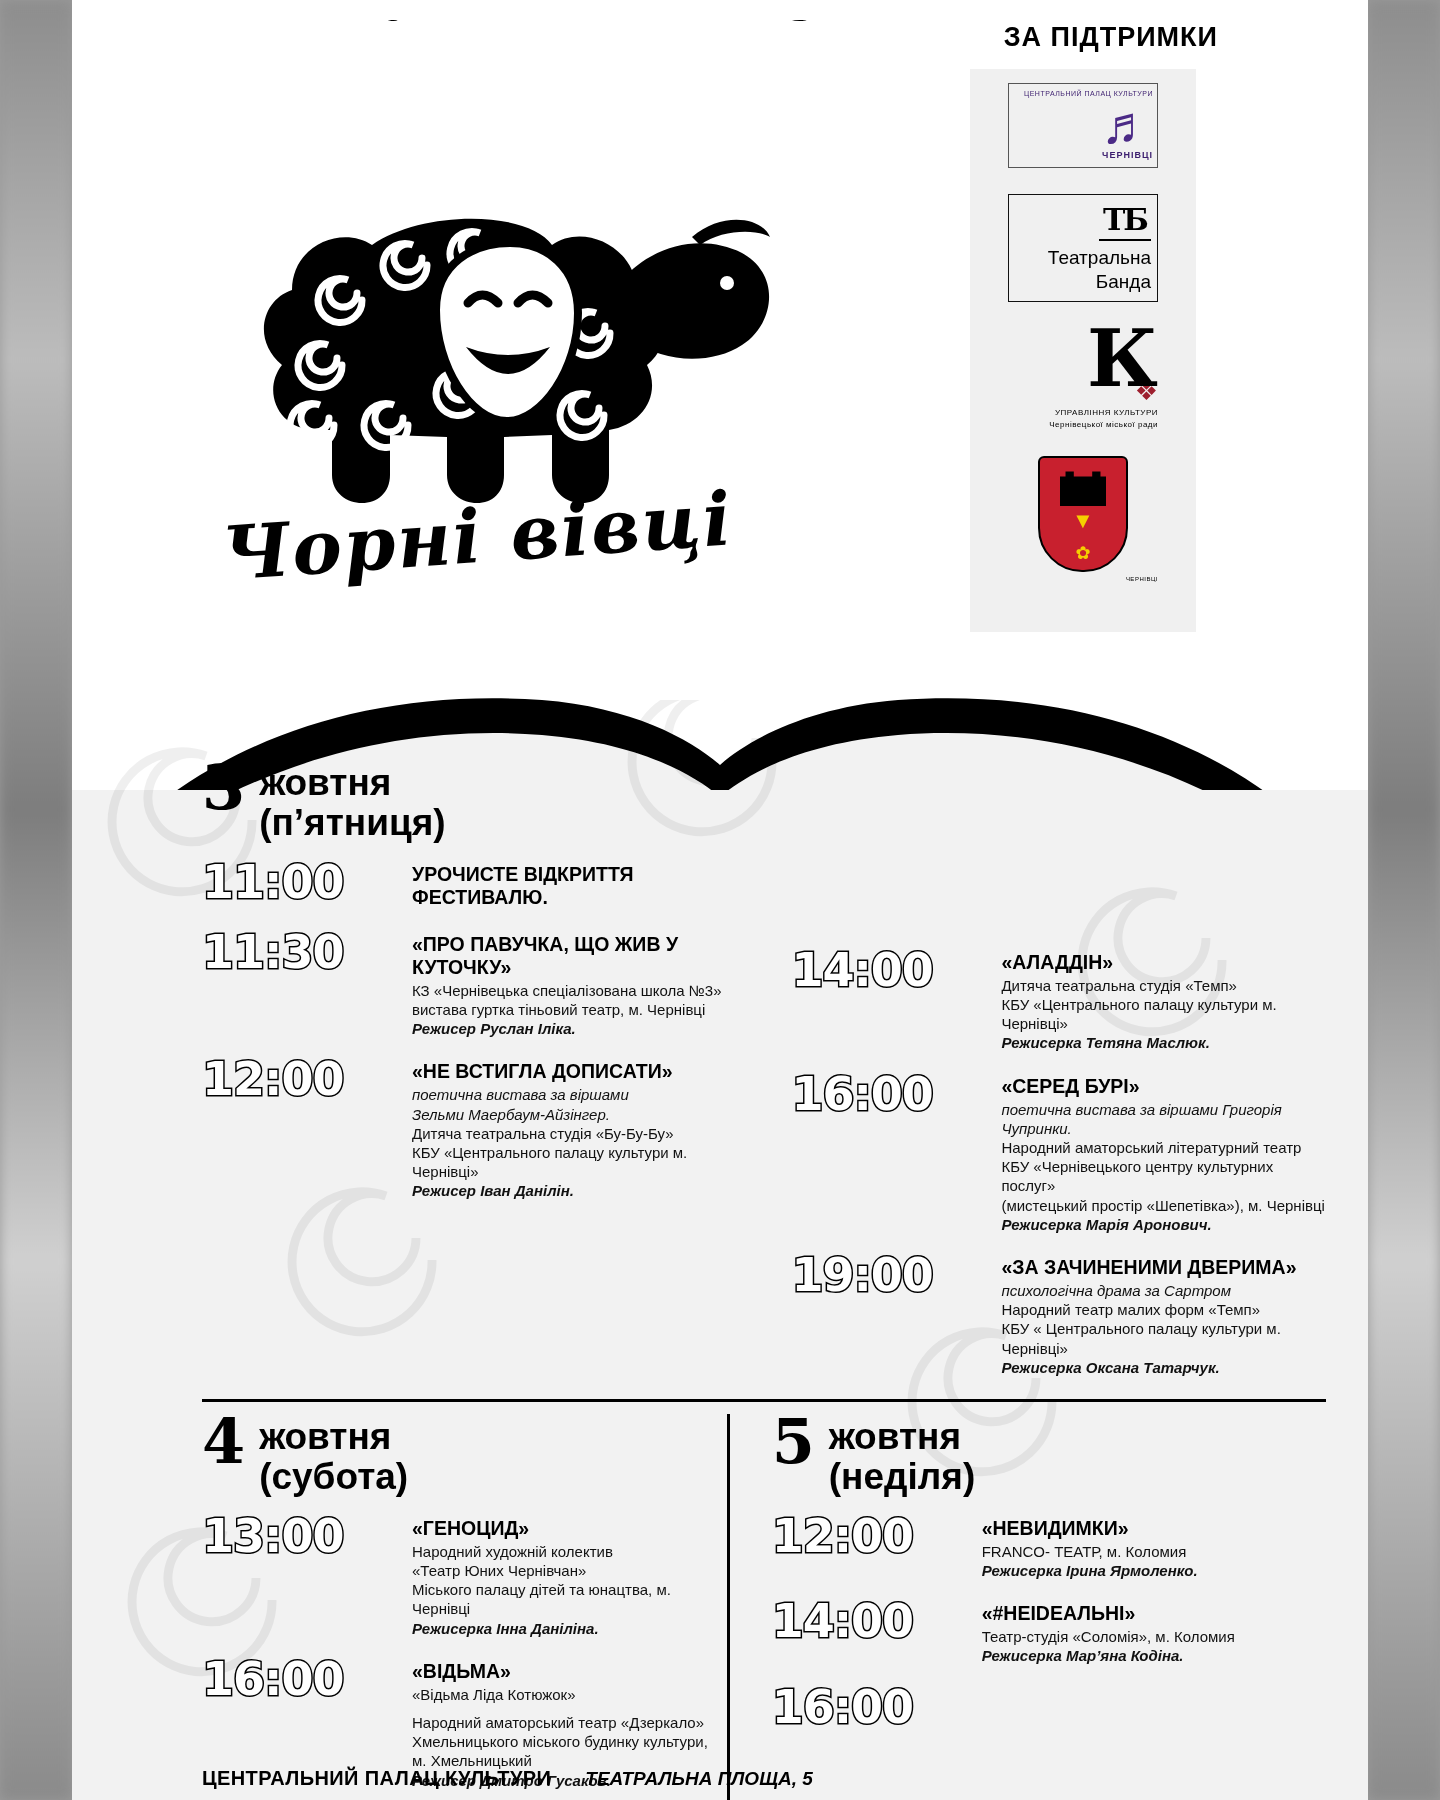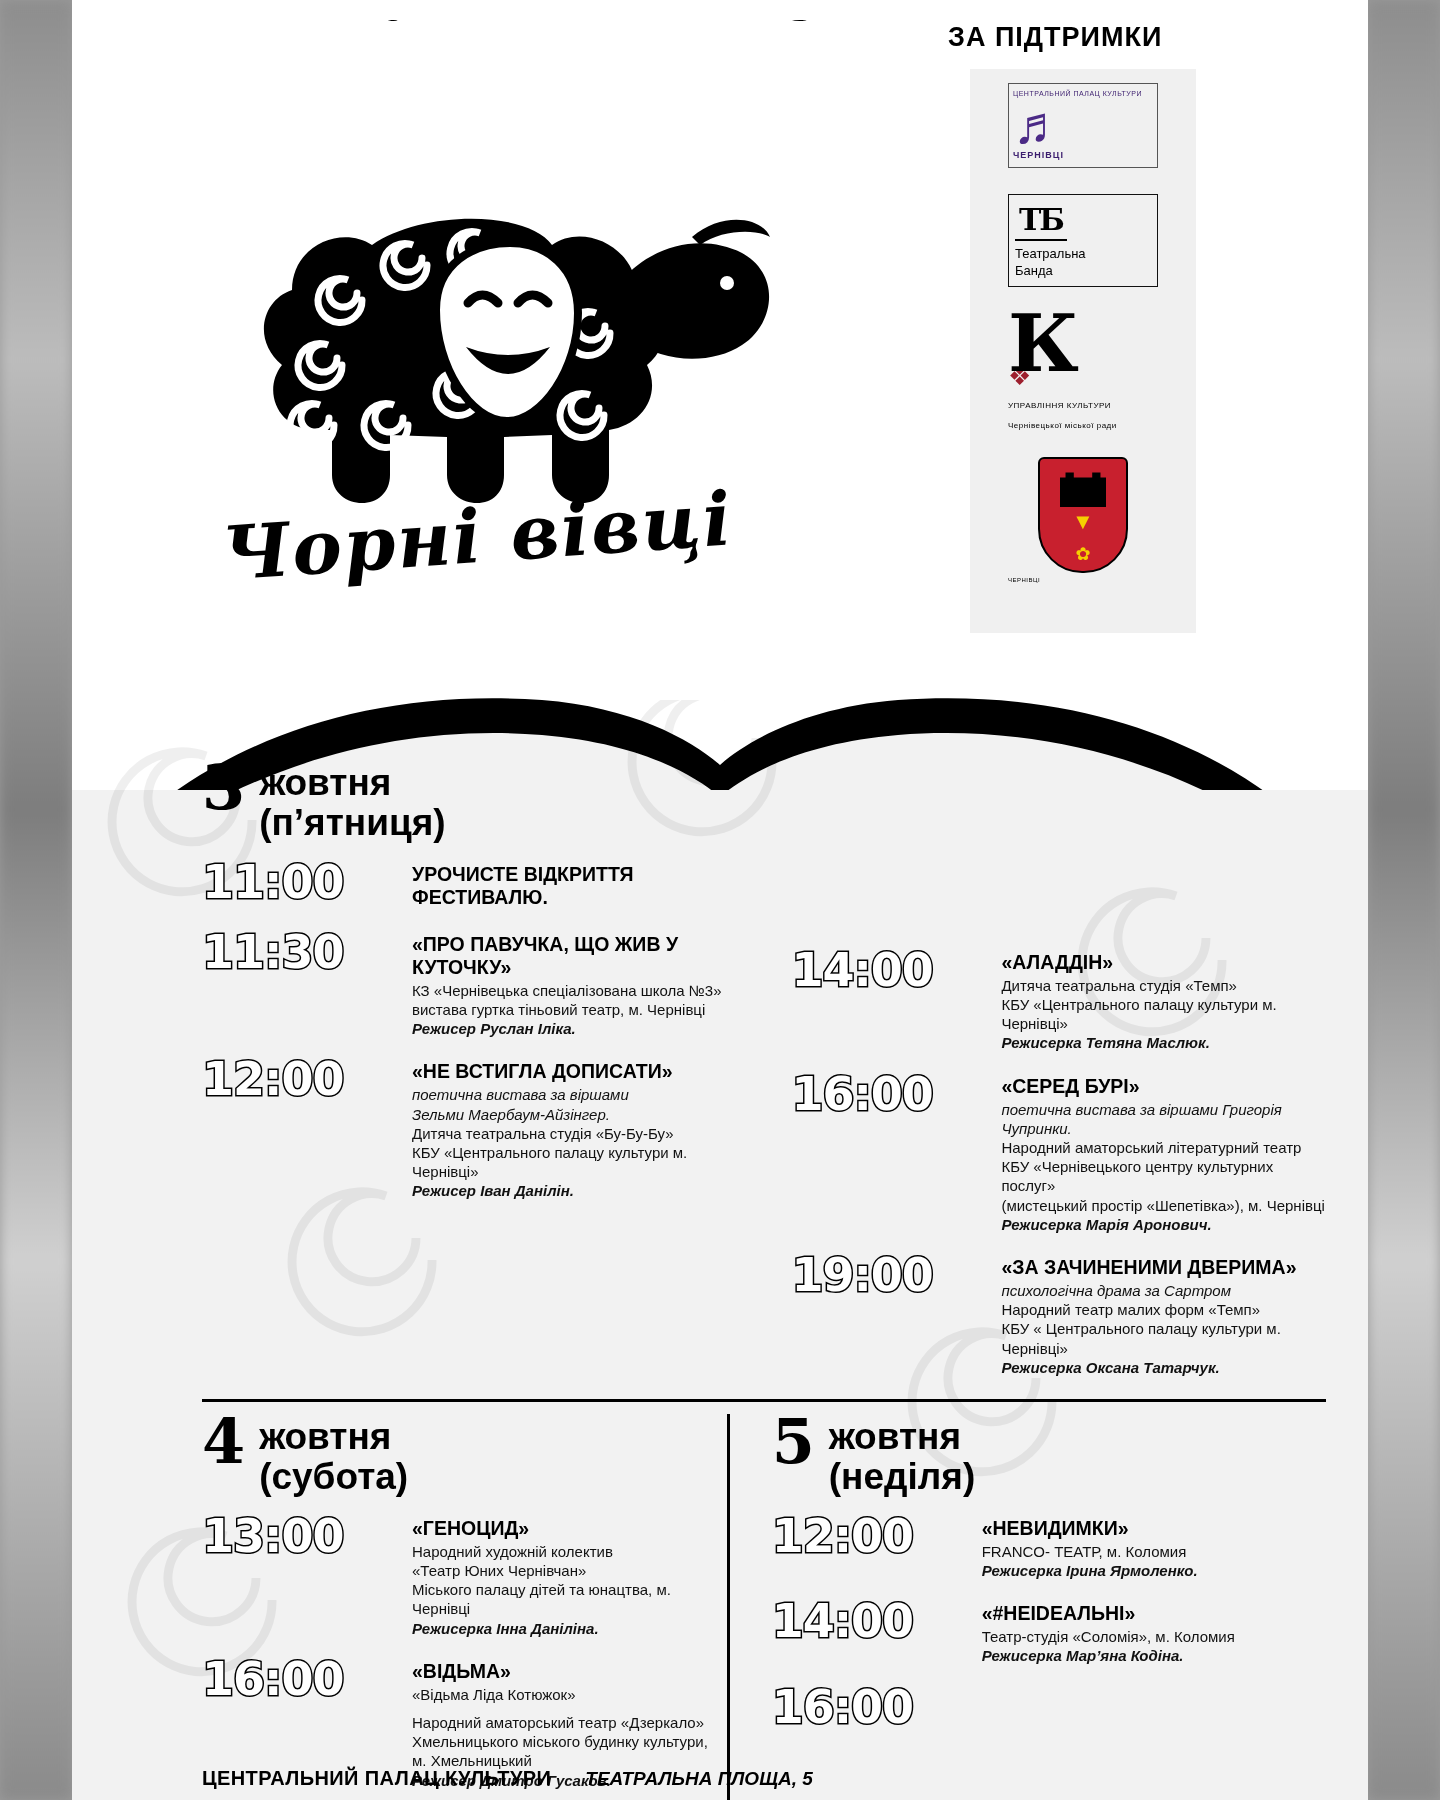--- a/index.html
+++ b/index.html
@@ -80,21 +80,21 @@
     color: #000;
     transform: rotate(-4deg);
   }
 
   
   .support {
     position: absolute;
     right: 150px;
     top: 22px;
     width: 270px;
-    text-align: left;
+    text-align: right;
   }
   .support-title {
     font-family: "Liberation Sans", sans-serif;
     font-weight: 700;
     font-size: 27px;
     letter-spacing: 1px;
     color: #000;
     margin-bottom: 16px;
   }
   .support-strip {
@@ -138,21 +138,21 @@
     font-family: "DejaVu Serif", serif;
     font-weight: 700;
     font-size: 30px;
     letter-spacing: -2px;
     border-bottom: 2px solid #000;
     display: inline-block;
     padding: 0 4px 2px 4px;
     margin-bottom: 5px;
   }
   .logo-tb .tb-l1, .logo-tb .tb-l2 {
-    font-size: 13px;
+    font-size: 19px;
     font-weight: 400;
     line-height: 1.25;
   }
   .logo-k .kglyph {
     font-family: "DejaVu Serif", serif;
     font-size: 78px;
     font-weight: 700;
     line-height: 0.8;
     position: relative;
     display: inline-block;
@@ -160,21 +160,21 @@
   .logo-k .orn {
     color: #9d1f2e;
     font-size: 26px;
     display: block;
     margin-top: -14px;
   }
   .logo-k .kcap {
     font-size: 8px;
     line-height: 1.3;
     letter-spacing: 0.5px;
-    margin-top: 9px;
+    margin-top: 1px;
   }
   .shield {
     width: 86px;
     height: 112px;
     margin: 0 auto;
     background: #c8202e;
     border: 2px solid #000;
     border-radius: 6px 6px 44px 44px;
     position: relative;
   }

